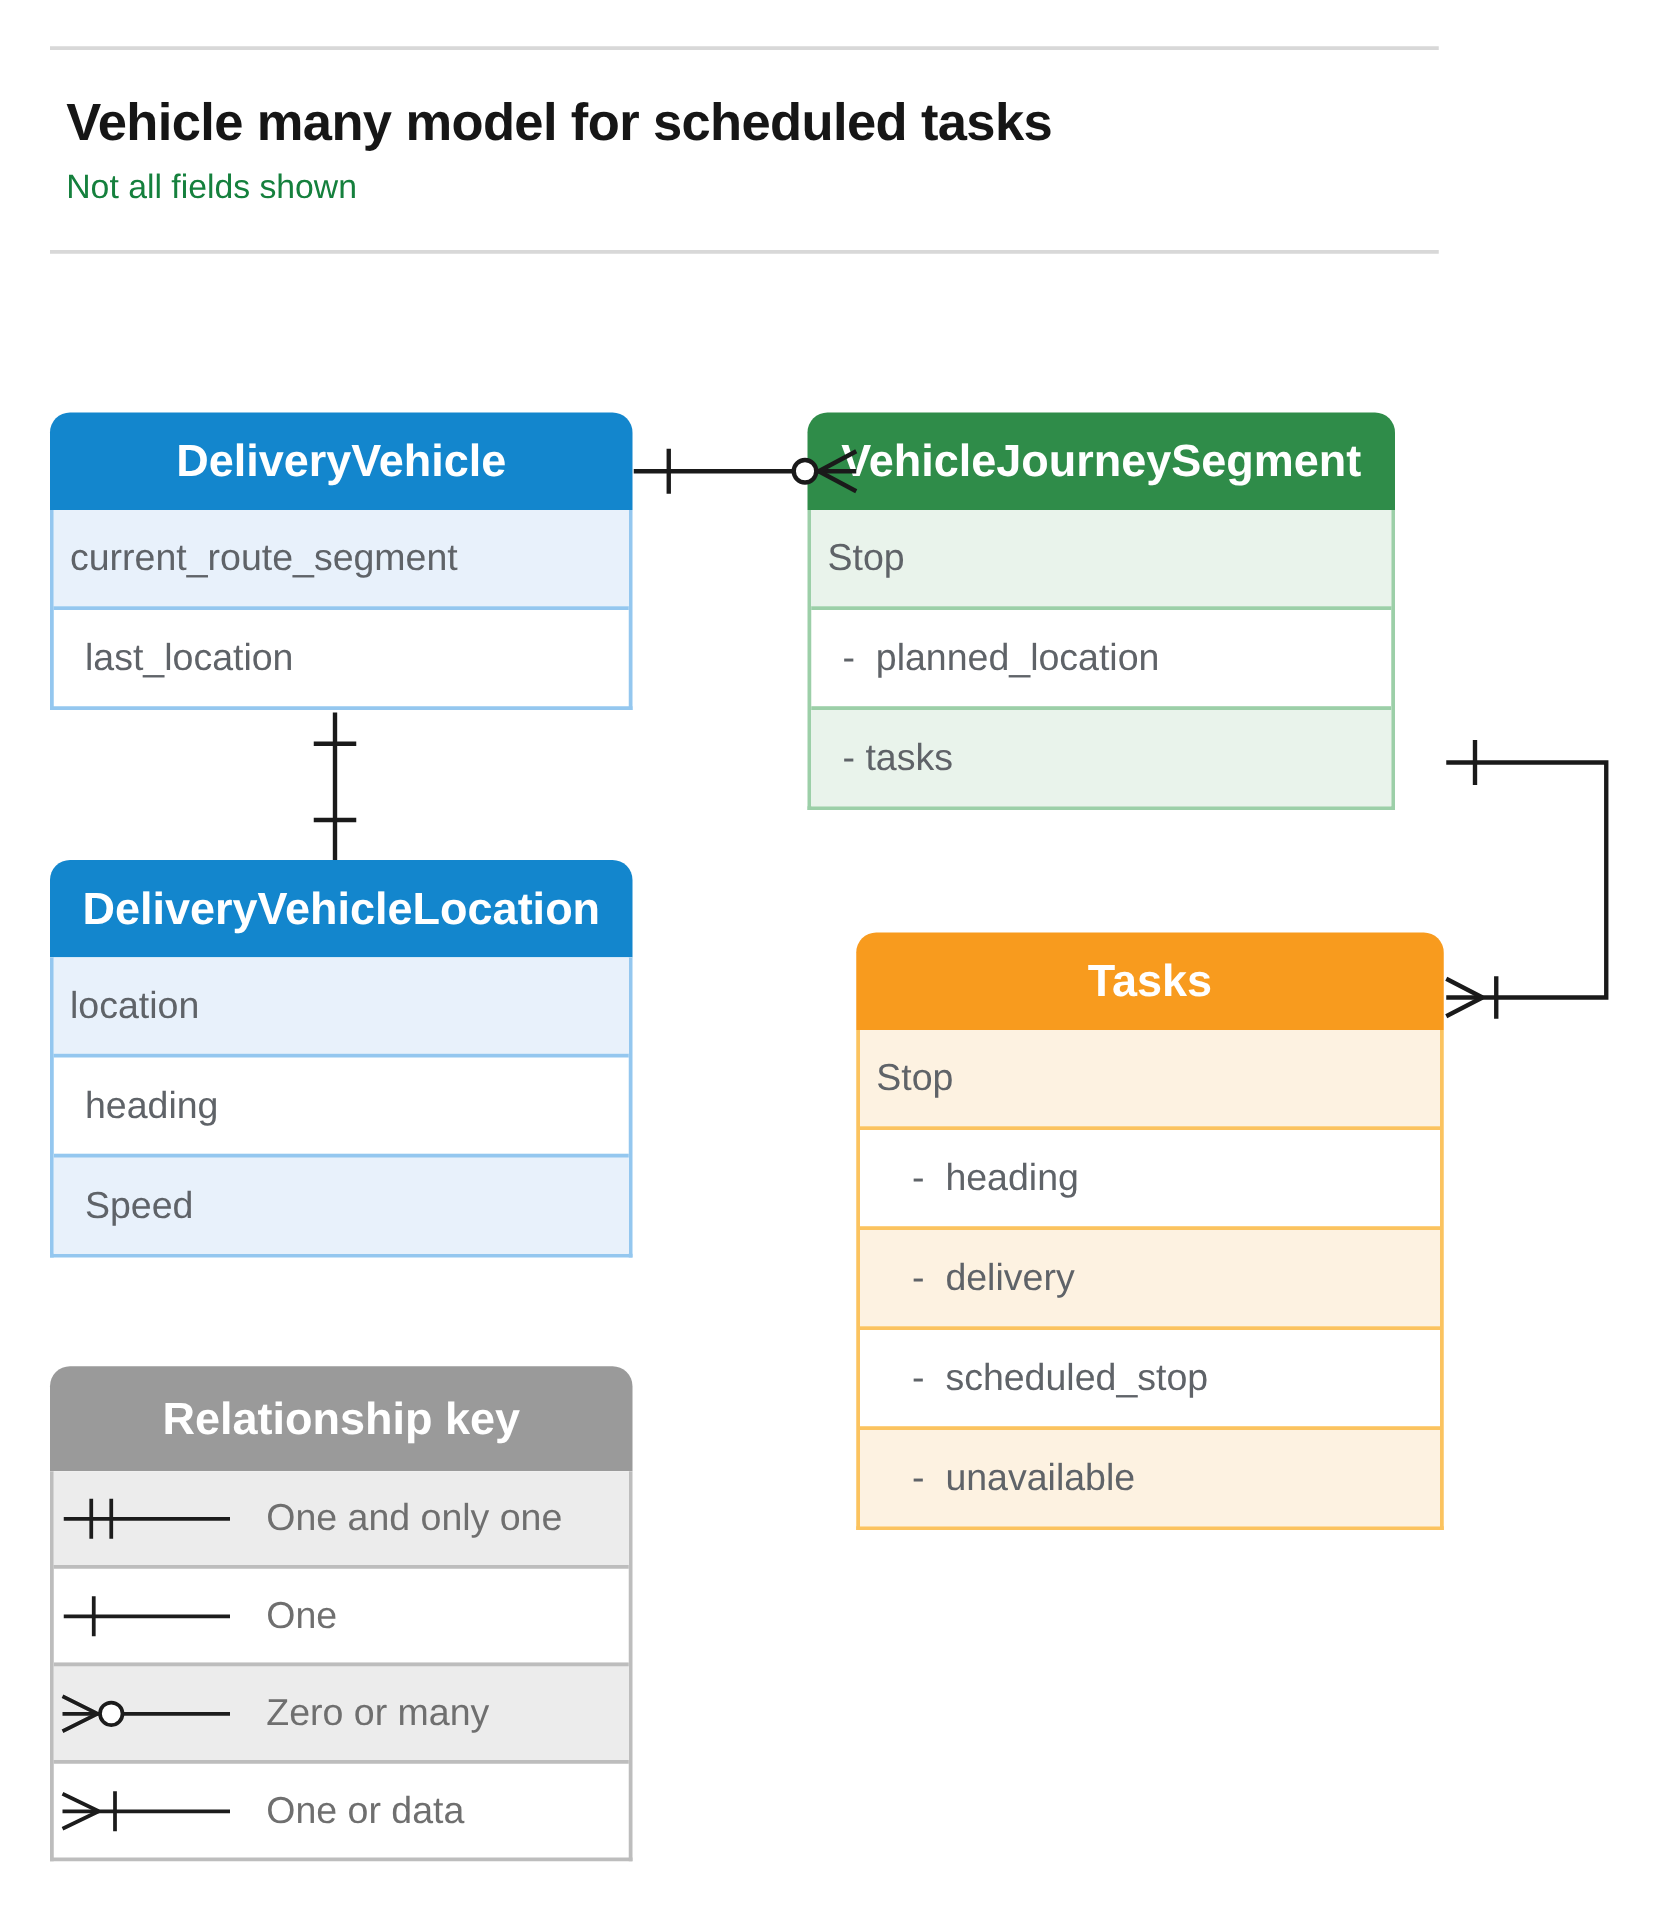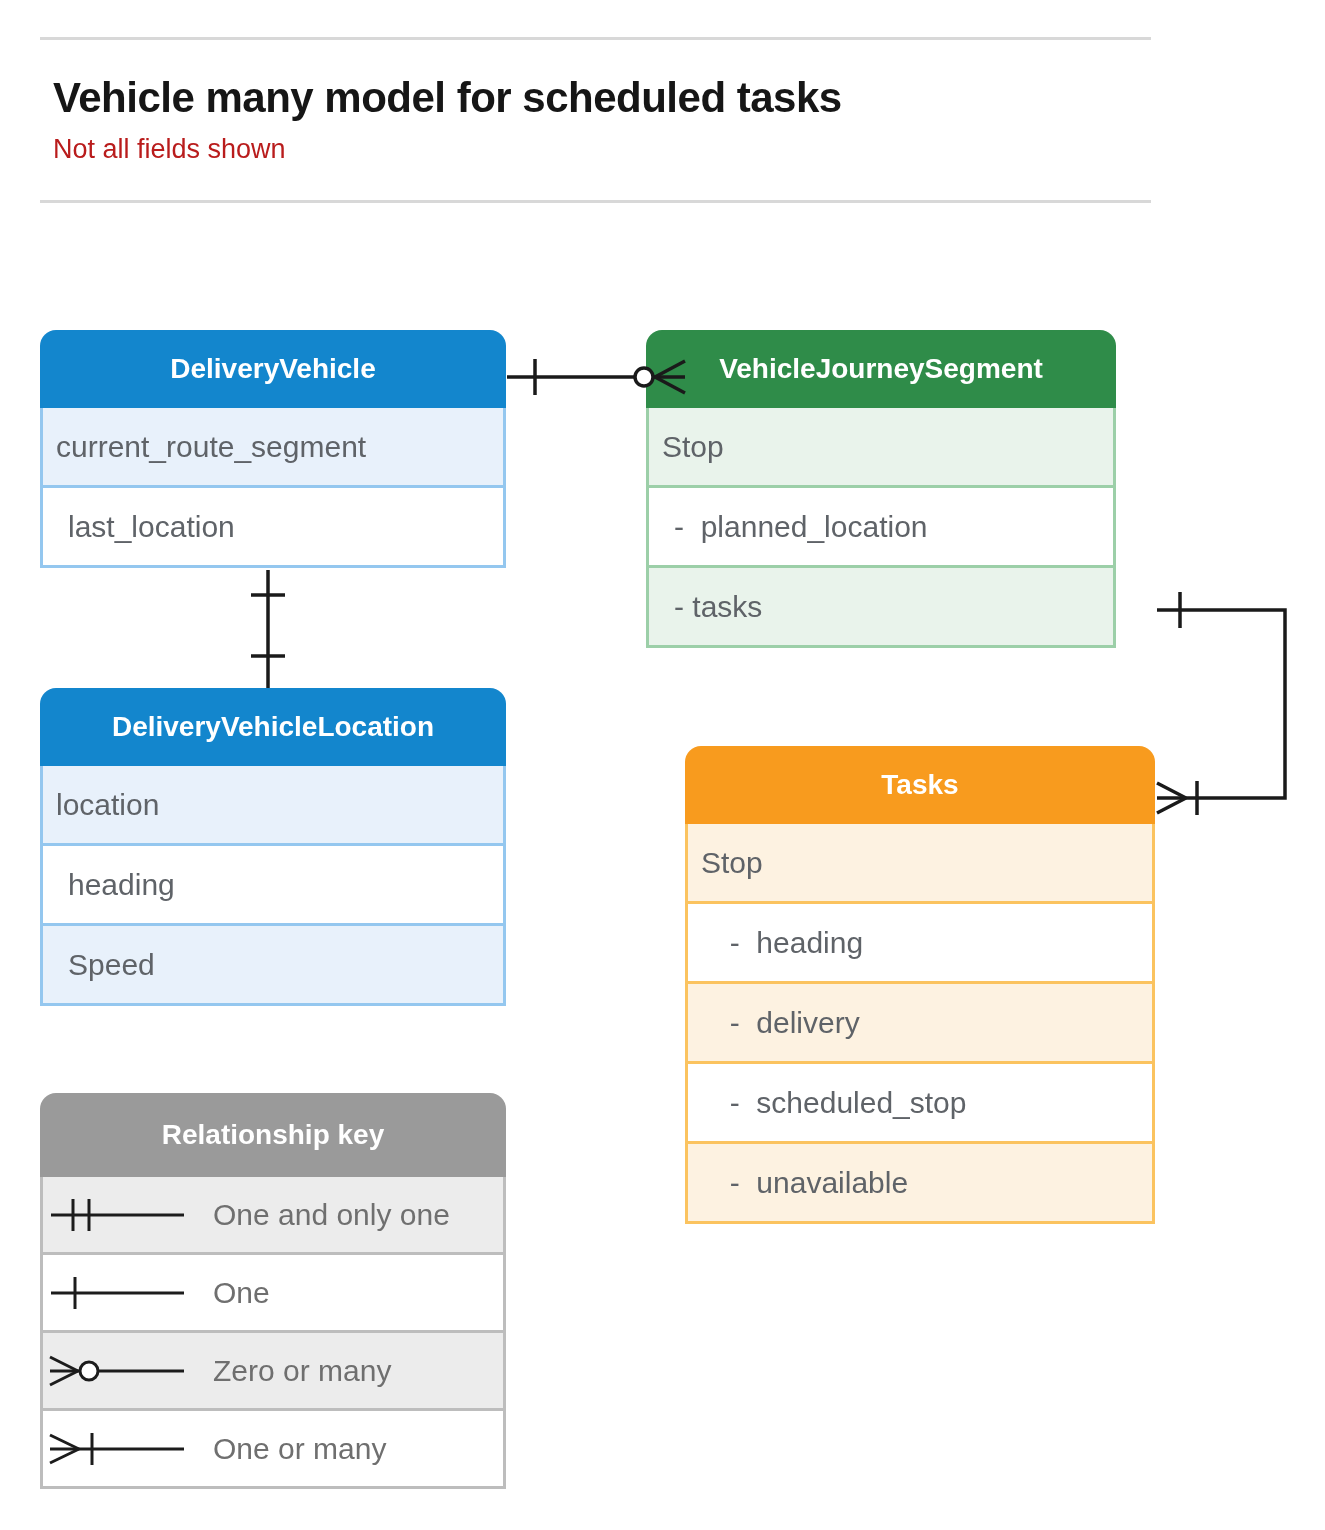--- a/index.html
+++ b/index.html
@@ -12,29 +12,29 @@
   }
   .rule{position:absolute;left:40px;width:1111px;height:3px;background:#d8d8d8;}
   #rule-top{top:37px;}
   #rule-bottom{top:200px;}
   #page-title{
     position:absolute;left:53px;top:74px;
     font-size:42px;font-weight:700;color:#161616;letter-spacing:-0.5px;
   }
   #page-subtitle{
     position:absolute;left:53px;top:134px;
-    font-size:27px;color:#b91c1c;
+    font-size:27px;color:#15803d;
   }
 
   .entity{position:absolute;}
   .entity-header{
     height:78px;
     border-radius:16px 16px 0 0;
     background:var(--hdr);
-    color:#ffffff;font-weight:700;font-size:28px;
+    color:#ffffff;font-weight:700;font-size:36px;
     display:flex;align-items:center;justify-content:center;
   }
   .entity-body{
     border:3px solid var(--border);
     border-top:none;
     background:#ffffff;
   }
   .entity-row{
     height:77px;
     display:flex;align-items:center;
@@ -140,21 +140,21 @@
             <circle cx="42" cy="22" r="9"></circle>
         </svg>
         <span class="legend-label">Zero or many</span>
       </div>
       <div class="entity-row">
         <svg class="legend-symbol" width="140" height="44" viewBox="0 0 140 44">
           <path d="M3 22 H137"></path>
             <path d="M32 22 L3 8 M32 22 L3 36"></path>
             <path d="M45 6 V38"></path>
         </svg>
-        <span class="legend-label">One or many</span>
+        <span class="legend-label">One or data</span>
       </div>
     </div>
   </div>
 
   <svg id="connectors" width="1325" height="1530" viewBox="0 0 1325 1530">
     <g>
       <path d="M507 377 H685"></path>
       <path d="M535 359 V395"></path>
       <path d="M655 377 L685 361 M655 377 L685 393"></path>
       <circle cx="644" cy="377" r="9"></circle>

